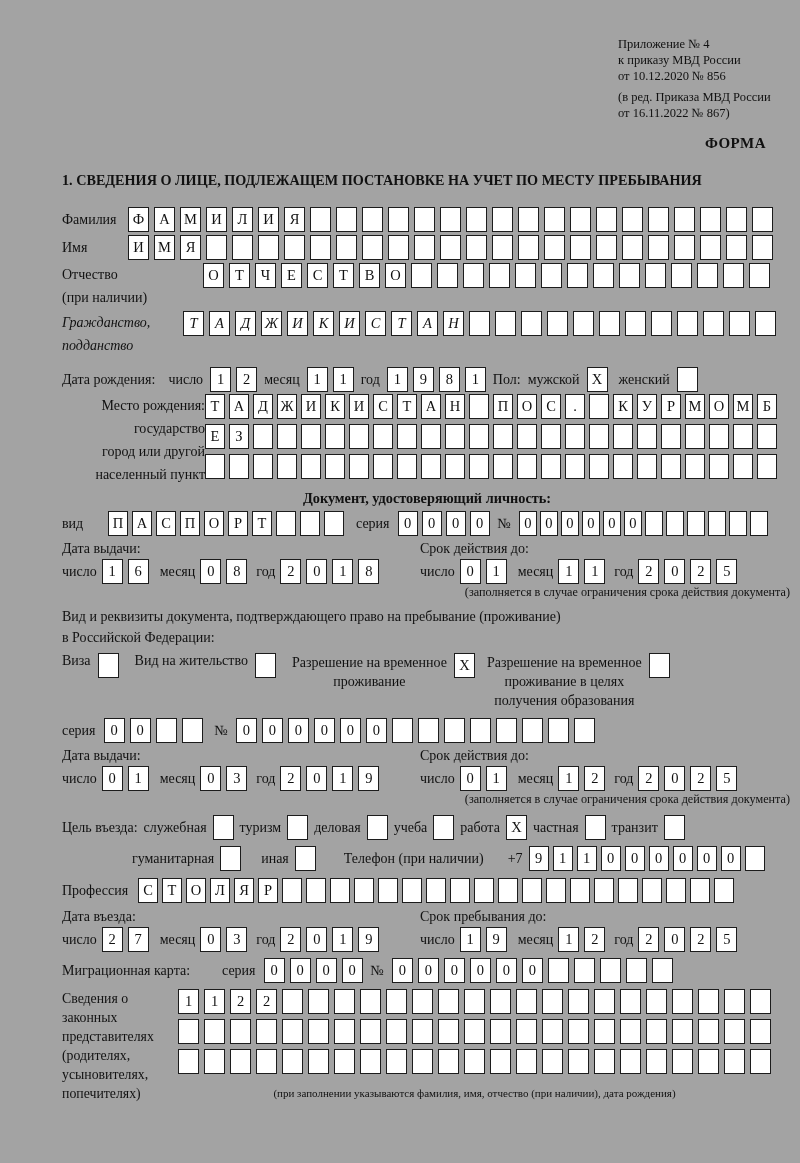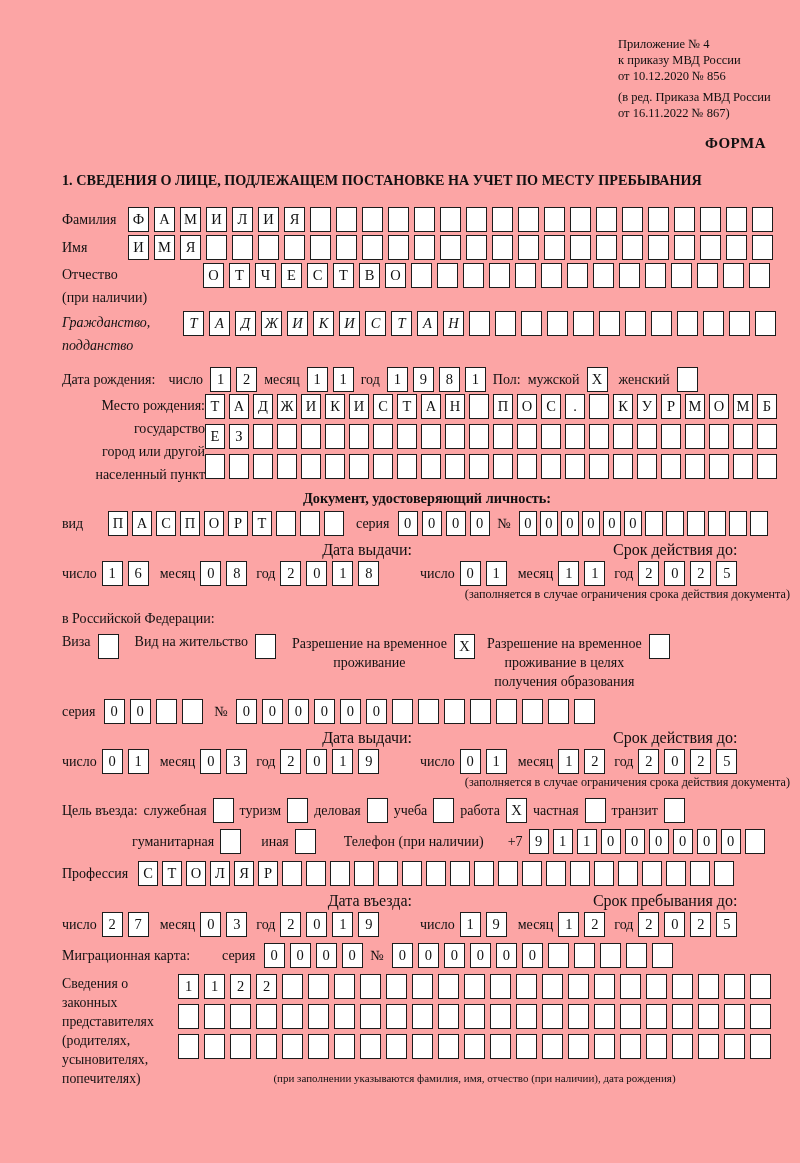--- a/index.html
+++ b/index.html
@@ -1,17 +1,17 @@
 <!DOCTYPE html>
 <html><head>
 <meta charset="utf-8">
 <style>
   html,body{margin:0;padding:0;background:#888;}
   .page{
-    width:800px;height:1163px;background:#fca5a5;overflow:hidden;
+    width:800px;height:1163px;background:#a3a3a3;overflow:hidden;
     font-family:"Liberation Serif",serif;color:#111;position:relative;
     box-sizing:border-box;padding:36px 8px 0 62px;
   }
   .appendix{margin-left:556px;font-size:12.5px;line-height:16px;}
   .appendix .edition{margin-top:5px;}
   .forma{margin-top:14px;text-align:right;font-weight:bold;font-size:15px;padding-right:26px;letter-spacing:.5px;}
   .title{margin-top:10px;text-align:center;font-weight:bold;font-size:15.5px;line-height:22px;padding-right:30px;}
   .blank{display:inline-block;width:56px;border-bottom:2px solid #333;margin-left:10px;vertical-align:baseline;height:12px;}
   .sec{margin-top:20px;font-weight:bold;font-size:14.2px;}
   .lbl{font-size:14px;}
@@ -24,21 +24,21 @@
   }
   .cells-sm{gap:4px;} .cells-sm .cell{width:20px;}
   .cells-xs{gap:3px;} .cells-xs .cell{width:18px;}
   .f-row{display:flex;align-items:center;}
   .f-row-top{display:flex;align-items:flex-start;}
   .lblcol{flex:0 0 auto;font-size:14px;line-height:23px;}
   .doc-heading{margin-top:4px;text-align:center;font-weight:bold;font-size:14.3px;}
   .dates-row{display:flex;margin-top:5px;align-items:flex-start;}
   .date-group{width:350px;flex:0 0 auto;}
   .date-group.right{width:auto;margin-left:8px;}
-  .date-heading{text-align:right;font-size:16px;margin-bottom:2px;}
+  .date-heading{text-align:left;font-size:14px;margin-bottom:2px;}
   .date-line{display:flex;align-items:center;gap:5px;font-size:14px;}
   .fill-note{text-align:right;font-size:12.2px;margin-top:1px;padding-right:2px;}
   .opt{display:flex;align-items:flex-start;gap:7px;font-size:14px;}
   .opt .center{text-align:center;line-height:19px;}
   .cb{flex:0 0 auto;}
   .gap8{width:8px;flex:0 0 auto;} .gap12{width:12px;flex:0 0 auto;} .gap16{width:16px;flex:0 0 auto;} .gap20{width:20px;flex:0 0 auto;}
 </style>
 </head>
 <body>
 
@@ -387,20 +387,21 @@
             <span class="cell">0</span>
             <span class="cell">2</span>
             <span class="cell">5</span>
           </span>
       </div>
     </div>
   </div>
   <div class="fill-note">(заполняется в случае ограничения срока действия документа)</div>
 
   <div class="lbl" style="margin-top:6px;line-height:21px;">
+    <span style="display:block;">Вид и реквизиты документа, подтверждающего право на пребывание (проживание)</span>
     <span style="display:block;">в Российской Федерации:</span>
   </div>
 
   <div class="f-row-top" style="margin-top:5px;">
     <span class="opt">
       <span>Виза</span>
       <span class="cell cb"></span>
     </span>
     <span class="gap16"></span>
     <span class="opt">

